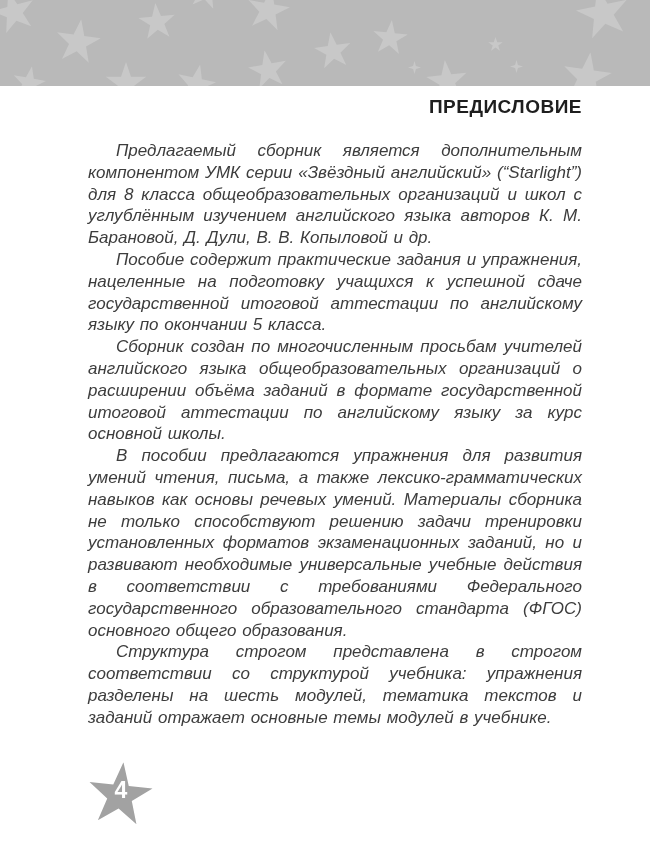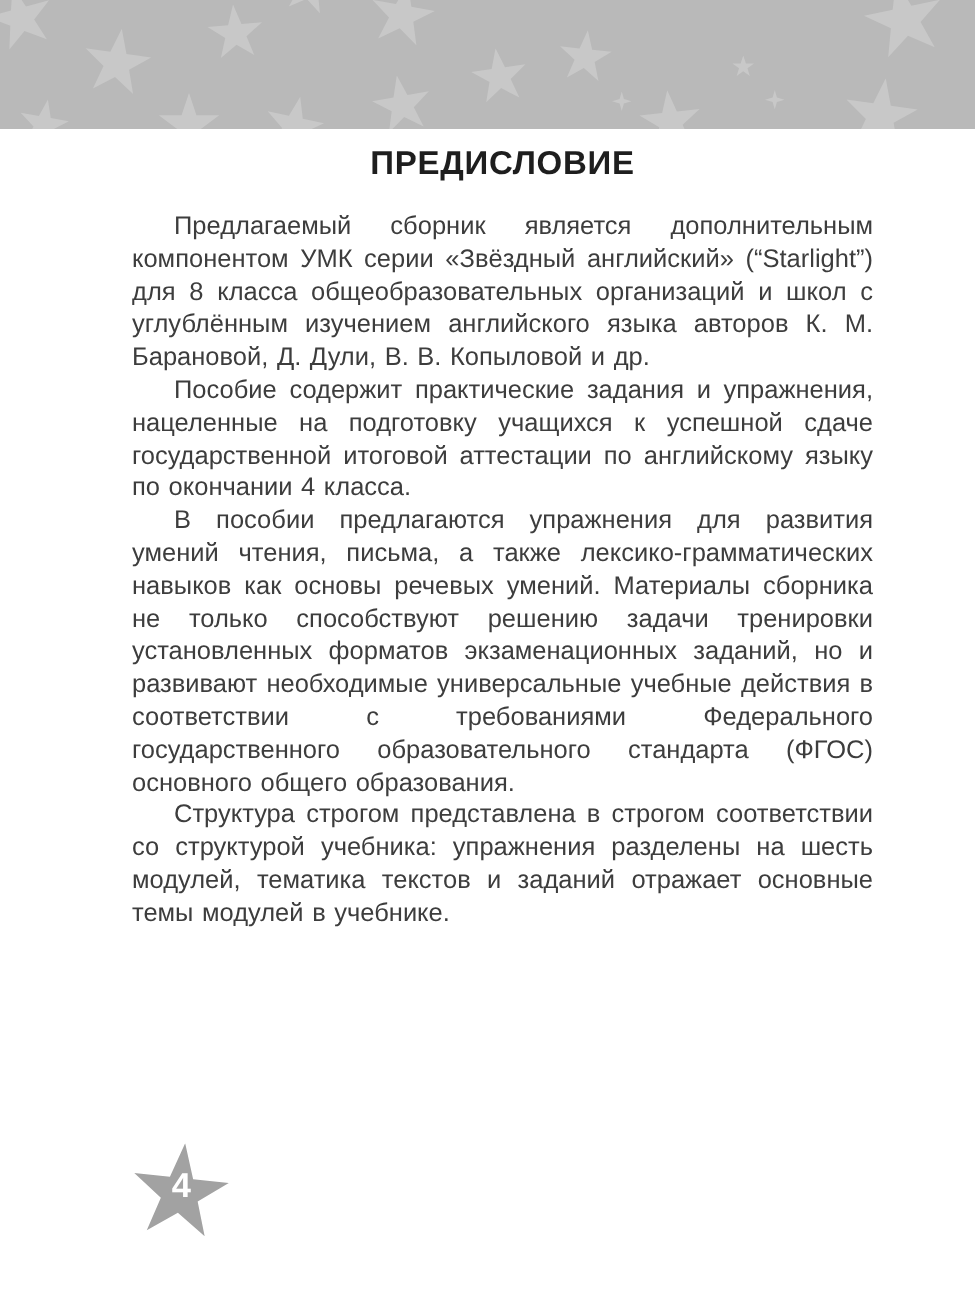--- a/index.html
+++ b/index.html
@@ -42,41 +42,42 @@
     position: absolute;
     background: var(--banner-star);
     clip-path: polygon(50% 0%, 61% 39%, 100% 50%, 61% 61%, 50% 100%, 39% 61%, 0% 50%, 39% 39%);
   }
 
   
   .title {
     position: absolute;
     left: 88px; top: 96px;
     width: 494px;
-    text-align: center;
-    font-size: 22px;
+    text-align: right;
+    font-size: 19px;
     font-weight: bold;
     letter-spacing: 0.5px;
     color: var(--title-color);
   }
 
   
   .content {
     position: absolute;
     left: 88px; top: 140px;
     width: 494px;
     color: var(--text-color);
     font-size: 17px;
     line-height: 21.8px;
   }
   .content p {
     text-align: justify;
     text-align-last: left;
     text-indent: 28px;
     word-spacing: 1px;
+    font-style: italic;
   }
 
   
   .page-star {
     position: absolute;
     left: 87px; top: 762px;
     width: 66px; height: 66px;
     background: var(--page-star);
     clip-path: polygon(50% 0%, 61.8% 35.2%, 98% 35.2%, 68.7% 57.2%, 79.4% 91.4%, 50% 70.5%, 20.6% 91.4%, 31.3% 57.2%, 2% 35.2%, 38.2% 35.2%);
     transform: rotate(6deg);
@@ -114,21 +115,22 @@
     <div class="star5" style="left:488px; top:37px;  width:15px; height:15px;"></div>
     <div class="sparkle4" style="left:510px; top:60px; width:13px; height:13px;"></div>
     <div class="star5" style="left:576px; top:-14px; width:54px; height:54px; transform:rotate(-12deg);"></div>
     <div class="star5" style="left:562px; top:52px;  width:50px; height:50px; transform:rotate(8deg);"></div>
   </div>
 
   <h1 class="title">ПРЕДИСЛОВИЕ</h1>
 
   <div class="content">
     <p>Предлагаемый сборник является дополнительным компонентом УМК серии «Звёздный английский» (“Starlight”) для 8 класса общеобразовательных организаций и школ с углублённым изучением английского языка авторов К. М. Барановой, Д. Дули, В. В. Копыловой и др.</p>
-    <p>Пособие содержит практические задания и упражнения, нацеленные на подготовку учащихся к успешной сдаче государственной итоговой аттестации по английскому языку по окончании 4 класса.</p>
+    <p>Пособие содержит практические задания и упражнения, нацеленные на подготовку учащихся к успешной сдаче государственной итоговой аттестации по английскому языку по окончании 5 класса.</p>
+    <p>Сборник создан по многочисленным просьбам учителей английского языка общеобразовательных организаций о расширении объёма заданий в формате государственной итоговой аттестации по английскому языку за курс основной школы.</p>
     <p>В пособии предлагаются упражнения для развития умений чтения, письма, а также лексико-грамматических навыков как основы речевых умений. Материалы сборника не только способствуют решению задачи тренировки установленных форматов экзаменационных заданий, но и развивают необходимые универсальные учебные действия в соответствии с требованиями Федерального государственного образовательного стандарта (ФГОС) основного общего образования.</p>
     <p>Структура строгом представлена в строгом соответствии со структурой учебника: упражнения разделены на шесть модулей, тематика текстов и заданий отражает основные темы модулей в учебнике.</p>
   </div>
 
   <div class="page-star">
     <span>4</span>
   </div>
 
 </div>
 

